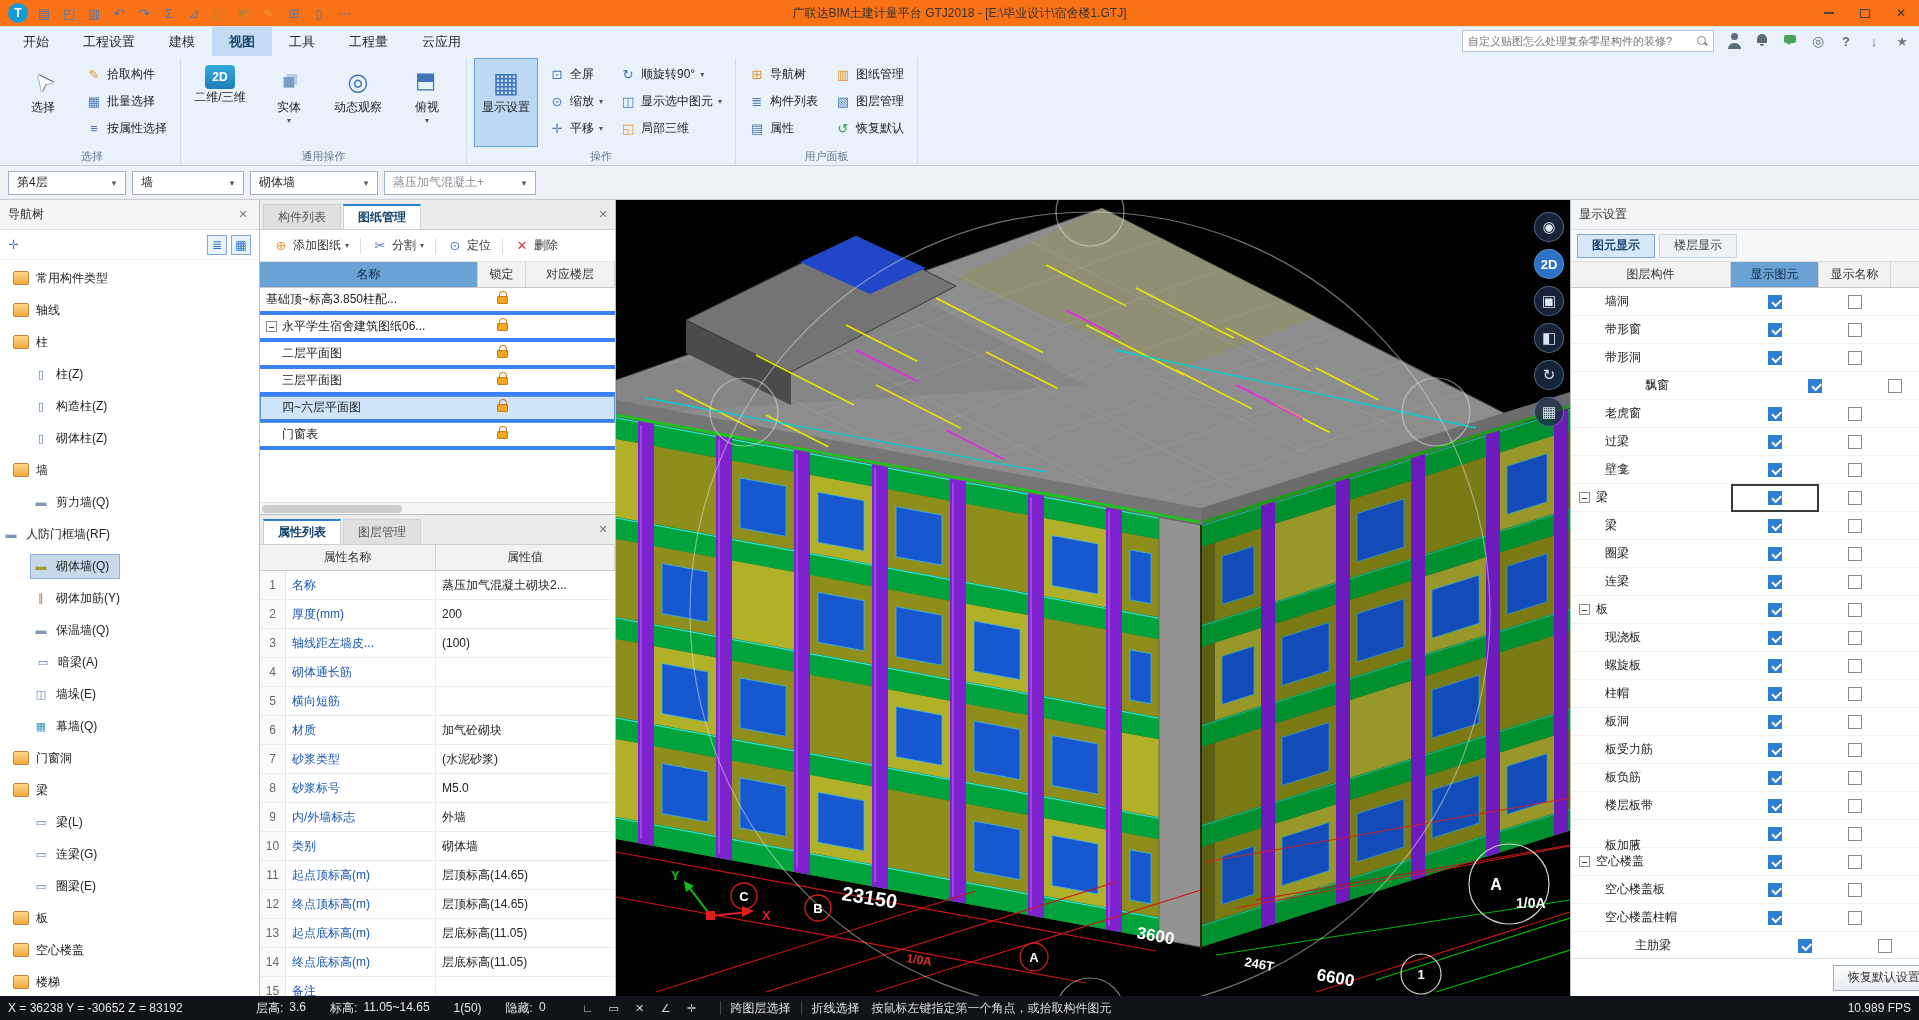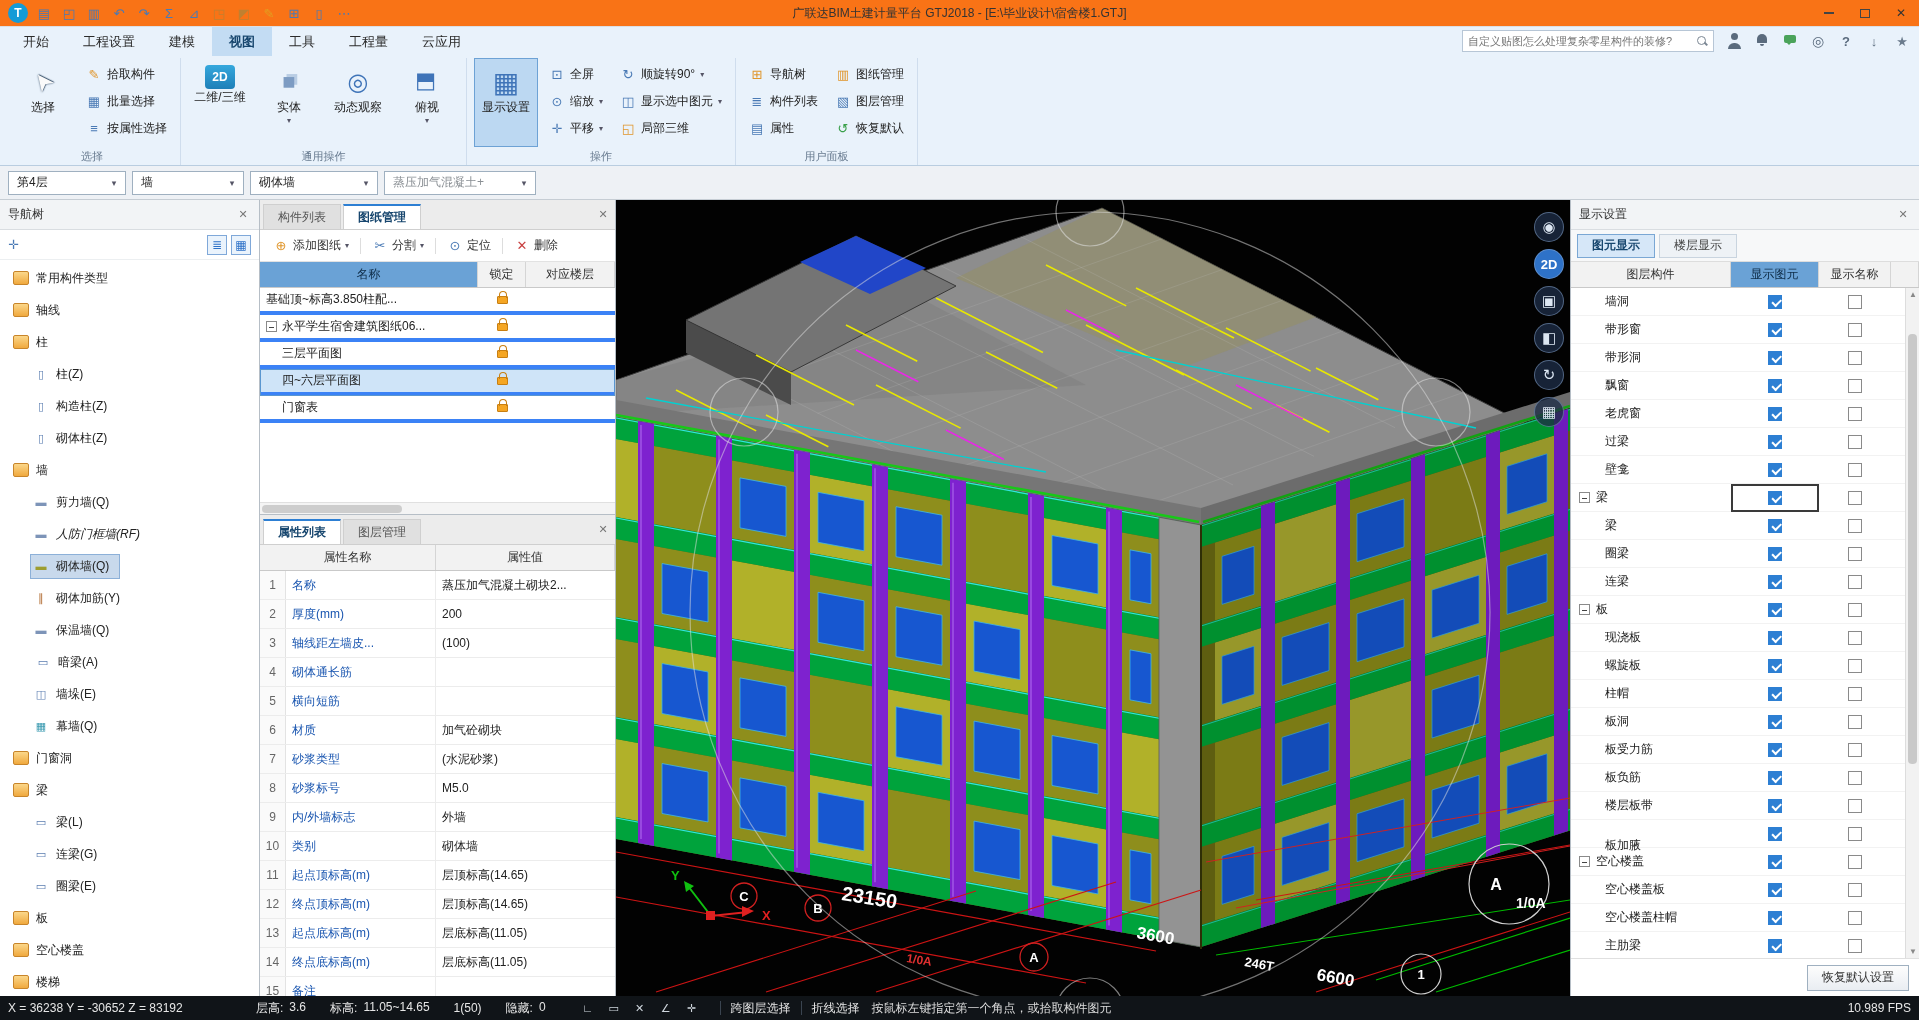--- a/index.html
+++ b/index.html
@@ -462,21 +462,21 @@
               <span class="ti ti-folder"></span>
               <span class="tlabel">墙</span>
             </span>
           </div>
           <div class="trow" style="padding-left: 30px;">
             <span class="tinner">
               <span class="ti ti-wall"></span>
               <span class="tlabel">剪力墙(Q)</span>
             </span>
           </div>
-          <div class="trow" style="padding-left: 30px; font-style: italic;">
+          <div class="trow" style="">
             <span class="tinner">
               <span class="ti ti-wall"></span>
               <span class="tlabel">人防门框墙(RF)</span>
             </span>
           </div>
           <div class="trow selected" style="padding-left: 30px;">
             <span class="tinner">
               <span class="ti ti-wall-masonry"></span>
               <span class="tlabel">砌体墙(Q)</span>
             </span>
@@ -604,20 +604,29 @@
               </div>
               <div class="scell-lock">
                 <span class="lock"></span>
               </div>
               <div class="scell-floor"></div>
             </div>
             <div class="srow">
               <div class="scell-name" style="padding-left: 6px;">
                 <span class="expander"></span>
                 <span class="ellip">永平学生宿舍建筑图纸06...</span>
+              </div>
+              <div class="scell-lock">
+                <span class="lock"></span>
+              </div>
+              <div class="scell-floor"></div>
+            </div>
+            <div class="srow">
+              <div class="scell-name" style="padding-left: 22px;">
+                <span class="ellip">二层平面图</span>
               </div>
               <div class="scell-lock">
                 <span class="lock"></span>
               </div>
               <div class="scell-floor"></div>
             </div>
             <div class="srow">
               <div class="scell-name" style="padding-left: 22px;">
                 <span class="ellip">三层平面图</span>
               </div>
@@ -1009,21 +1018,21 @@
                 <span class="ellip">带形洞</span>
               </div>
               <div class="dcell">
                 <span class="cb on"></span>
               </div>
               <div class="dcell2">
                 <span class="cb"></span>
               </div>
             </div>
             <div class="drow">
-              <div class="dlabel" style="padding-left: 34px;">
+              <div class="dlabel" style="padding-left: 34px; margin-left: 40px;">
                 <span class="ellip">飘窗</span>
               </div>
               <div class="dcell">
                 <span class="cb on"></span>
               </div>
               <div class="dcell2">
                 <span class="cb"></span>
               </div>
             </div>
             <div class="drow">
@@ -1232,21 +1241,21 @@
                 <span class="ellip">空心楼盖柱帽</span>
               </div>
               <div class="dcell">
                 <span class="cb on"></span>
               </div>
               <div class="dcell2">
                 <span class="cb"></span>
               </div>
             </div>
             <div class="drow">
-              <div class="dlabel" style="padding-left: 34px;">
+              <div class="dlabel" style="padding-left: 34px; margin-left: 30px;">
                 <span class="ellip">主肋梁</span>
               </div>
               <div class="dcell">
                 <span class="cb on"></span>
               </div>
               <div class="dcell2">
                 <span class="cb"></span>
               </div>
             </div>
           </div>

